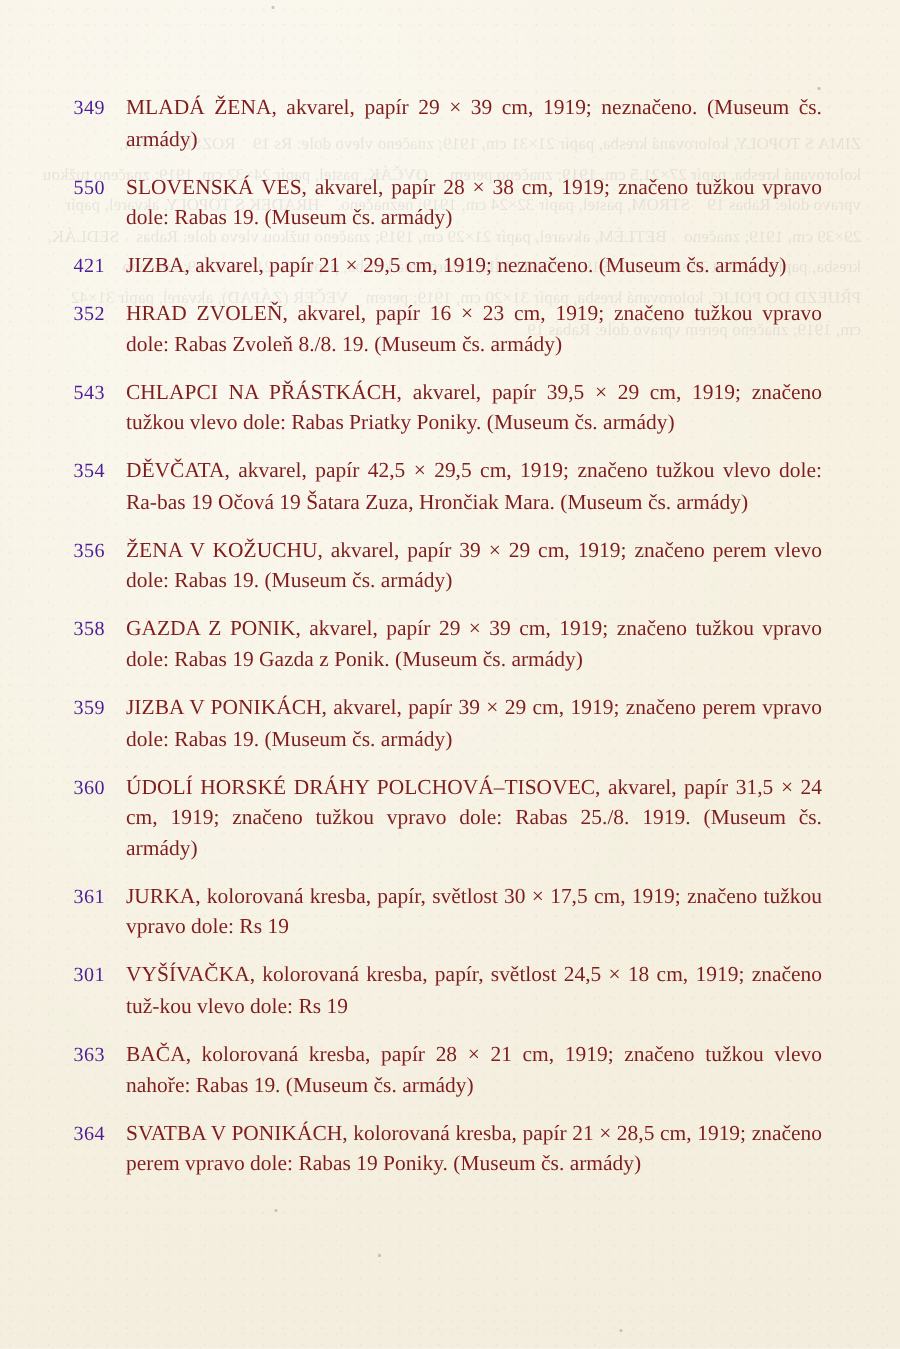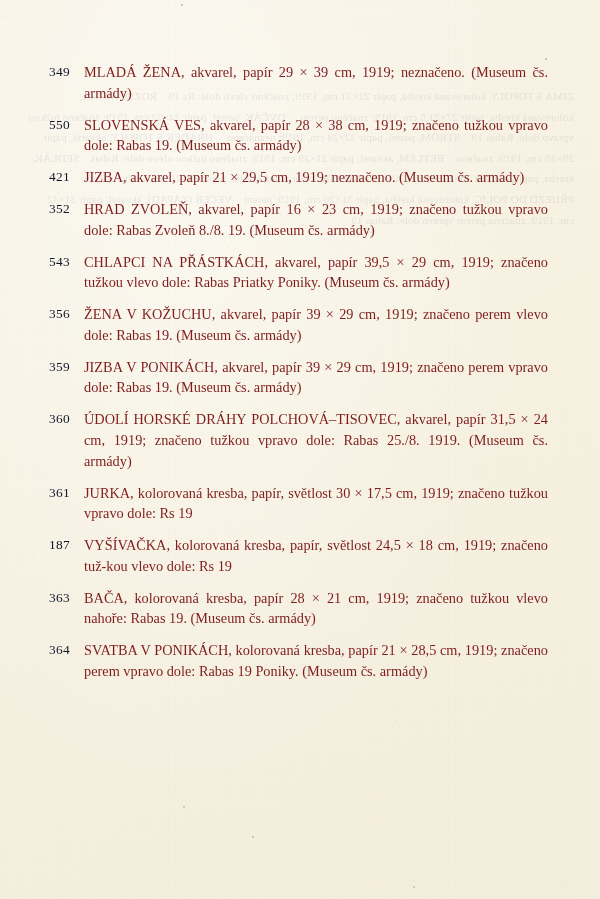--- a/index.html
+++ b/index.html
@@ -66,21 +66,21 @@
     margin-bottom: 11.4px;
   }
   .entry-number {
     flex: 0 0 34px;
     text-align: right;
     padding-right: 14px;
     font-size: 13.4px;
     line-height: 20.6px;
     letter-spacing: .3px;
     font-variant-numeric: oldstyle-nums;
-    color: #0f172a;
+    color: #4c1d95;
     white-space: nowrap;
   }
   .entry-text {
     flex: 1 1 auto;
     font-size: 14.3px;
     line-height: 20.6px;
     text-align: justify;
     text-justify: inter-word;
     hyphens: manual;
     color: #7f1d1d;
@@ -124,37 +124,45 @@
       </div>
       <div class="entry">
         <div class="entry-number">352</div>
         <div class="entry-text">HRAD ZVOLEŇ, akvarel, papír 16 × 23 cm, 1919; značeno tužkou vpravo dole: Rabas Zvoleň 8./8. 19. (Museum čs. armády)</div>
       </div>
       <div class="entry">
         <div class="entry-number">543</div>
         <div class="entry-text">CHLAPCI NA PŘÁSTKÁCH, akvarel, papír 39,5 × 29 cm, 1919; značeno tužkou vlevo dole: Rabas Priatky Poniky. (Museum čs. armády)</div>
       </div>
       <div class="entry">
+        <div class="entry-number">354</div>
+        <div class="entry-text">DĚVČATA, akvarel, papír 42,5 × 29,5 cm, 1919; značeno tužkou vlevo dole: Ra-<wbr>bas 19 Očová 19 Šatara Zuza, Hrončiak Mara. (Museum čs. armády)</div>
+      </div>
+      <div class="entry">
         <div class="entry-number">356</div>
         <div class="entry-text">ŽENA V KOŽUCHU, akvarel, papír 39 × 29 cm, 1919; značeno perem vlevo dole: Rabas 19. (Museum čs. armády)</div>
+      </div>
+      <div class="entry">
+        <div class="entry-number">358</div>
+        <div class="entry-text">GAZDA Z PONIK, akvarel, papír 29 × 39 cm, 1919; značeno tužkou vpravo dole: Rabas 19 Gazda z Ponik. (Museum čs. armády)</div>
       </div>
       <div class="entry">
         <div class="entry-number">359</div>
         <div class="entry-text">JIZBA V PONIKÁCH, akvarel, papír 39 × 29 cm, 1919; značeno perem vpravo dole: Rabas 19. (Museum čs. armády)</div>
       </div>
       <div class="entry">
         <div class="entry-number">360</div>
         <div class="entry-text">ÚDOLÍ HORSKÉ DRÁHY POLCHOVÁ–TISOVEC, akvarel, papír 31,5 × 24 cm, 1919; značeno tužkou vpravo dole: Rabas 25./8. 1919. (Museum čs. armády)</div>
       </div>
       <div class="entry">
         <div class="entry-number">361</div>
         <div class="entry-text">JURKA, kolorovaná kresba, papír, světlost 30 × 17,5 cm, 1919; značeno tužkou vpravo dole: Rs 19</div>
       </div>
       <div class="entry">
-        <div class="entry-number">187</div>
+        <div class="entry-number">301</div>
         <div class="entry-text">VYŠÍVAČKA, kolorovaná kresba, papír, světlost 24,5 × 18 cm, 1919; značeno tuž-<wbr>kou vlevo dole: Rs 19</div>
       </div>
       <div class="entry">
         <div class="entry-number">363</div>
         <div class="entry-text">BAČA, kolorovaná kresba, papír 28 × 21 cm, 1919; značeno tužkou vlevo nahoře: Rabas 19. (Museum čs. armády)</div>
       </div>
       <div class="entry">
         <div class="entry-number">364</div>
         <div class="entry-text">SVATBA V PONIKÁCH, kolorovaná kresba, papír 21 × 28,5 cm, 1919; značeno perem vpravo dole: Rabas 19 Poniky. (Museum čs. armády)</div>
       </div>

